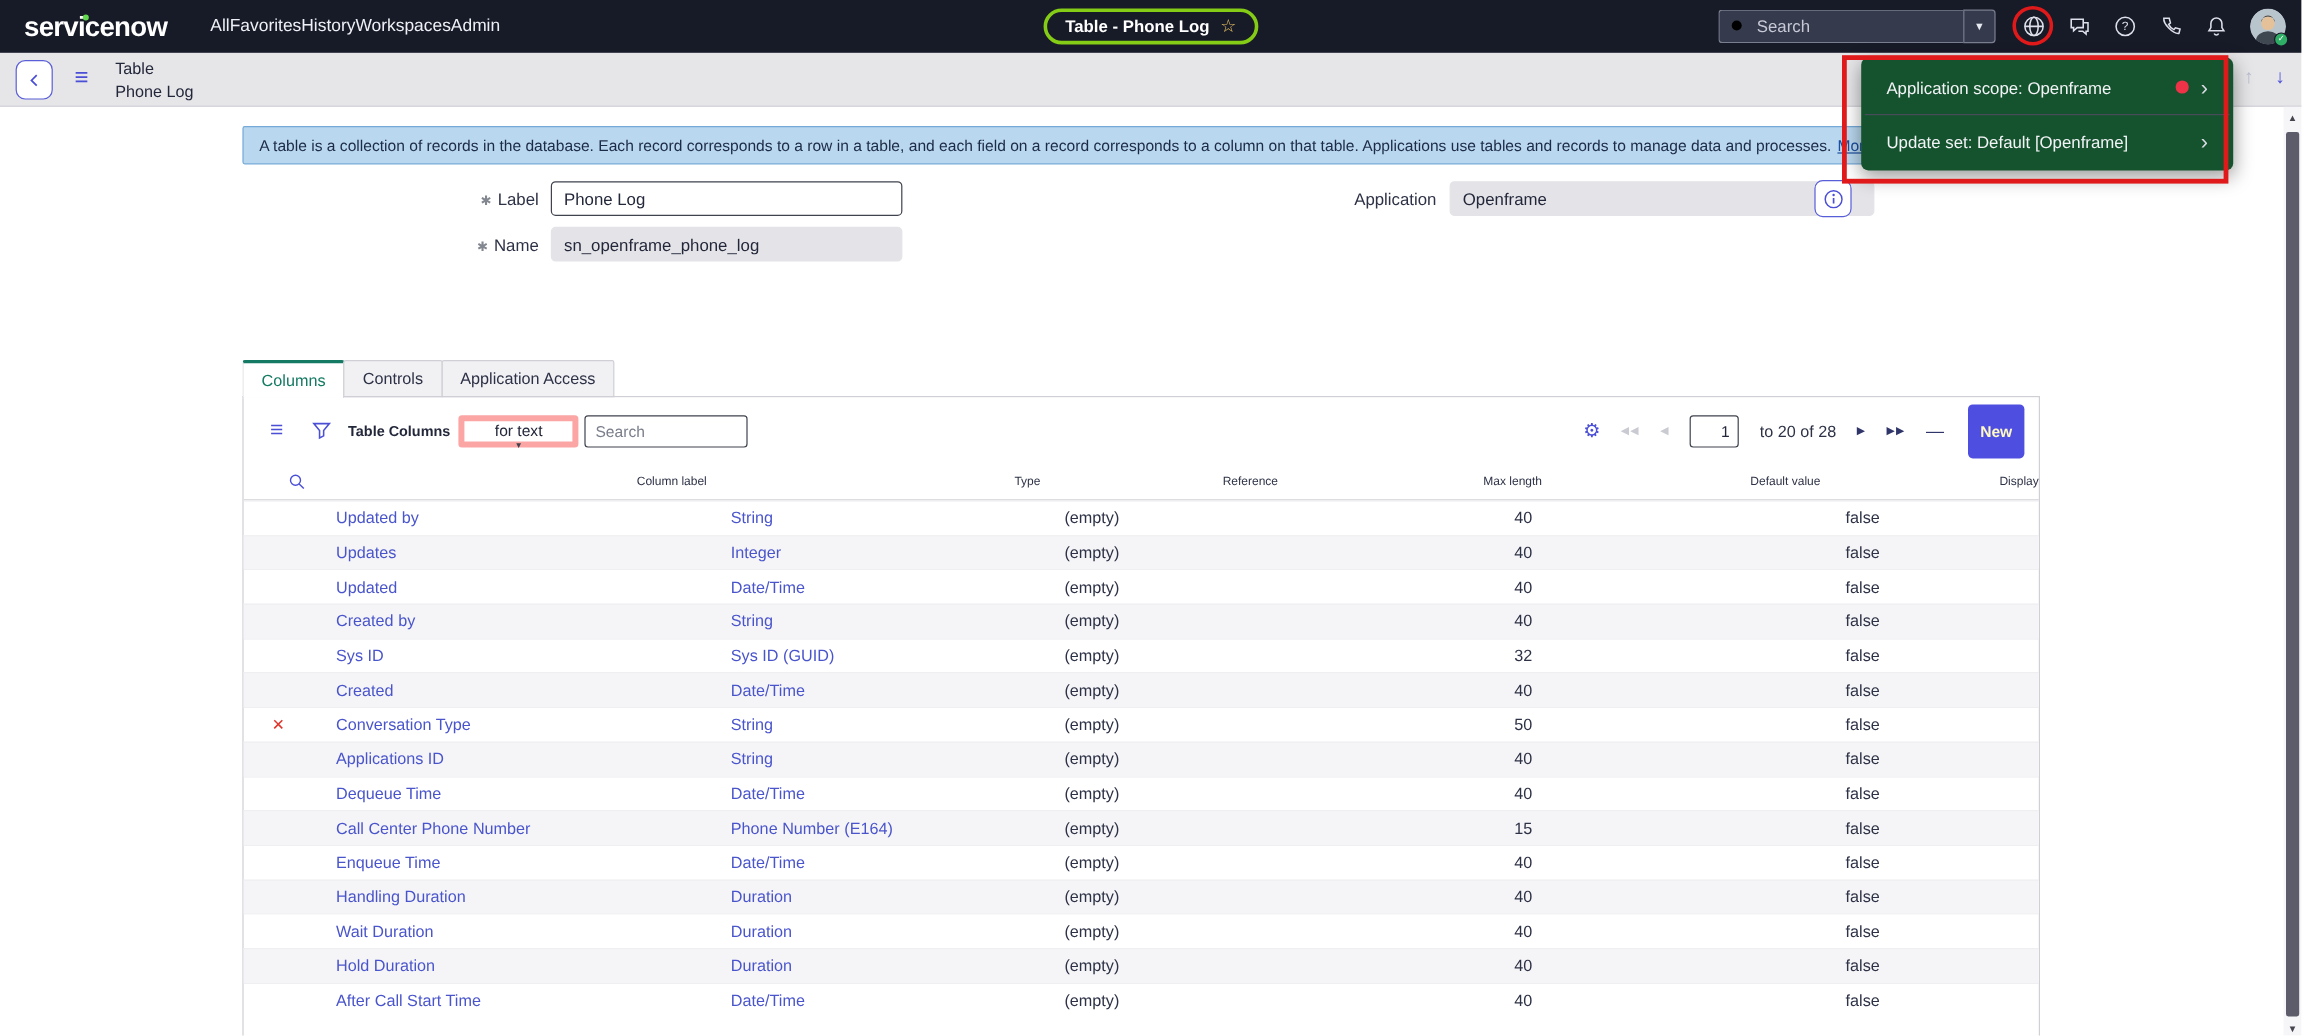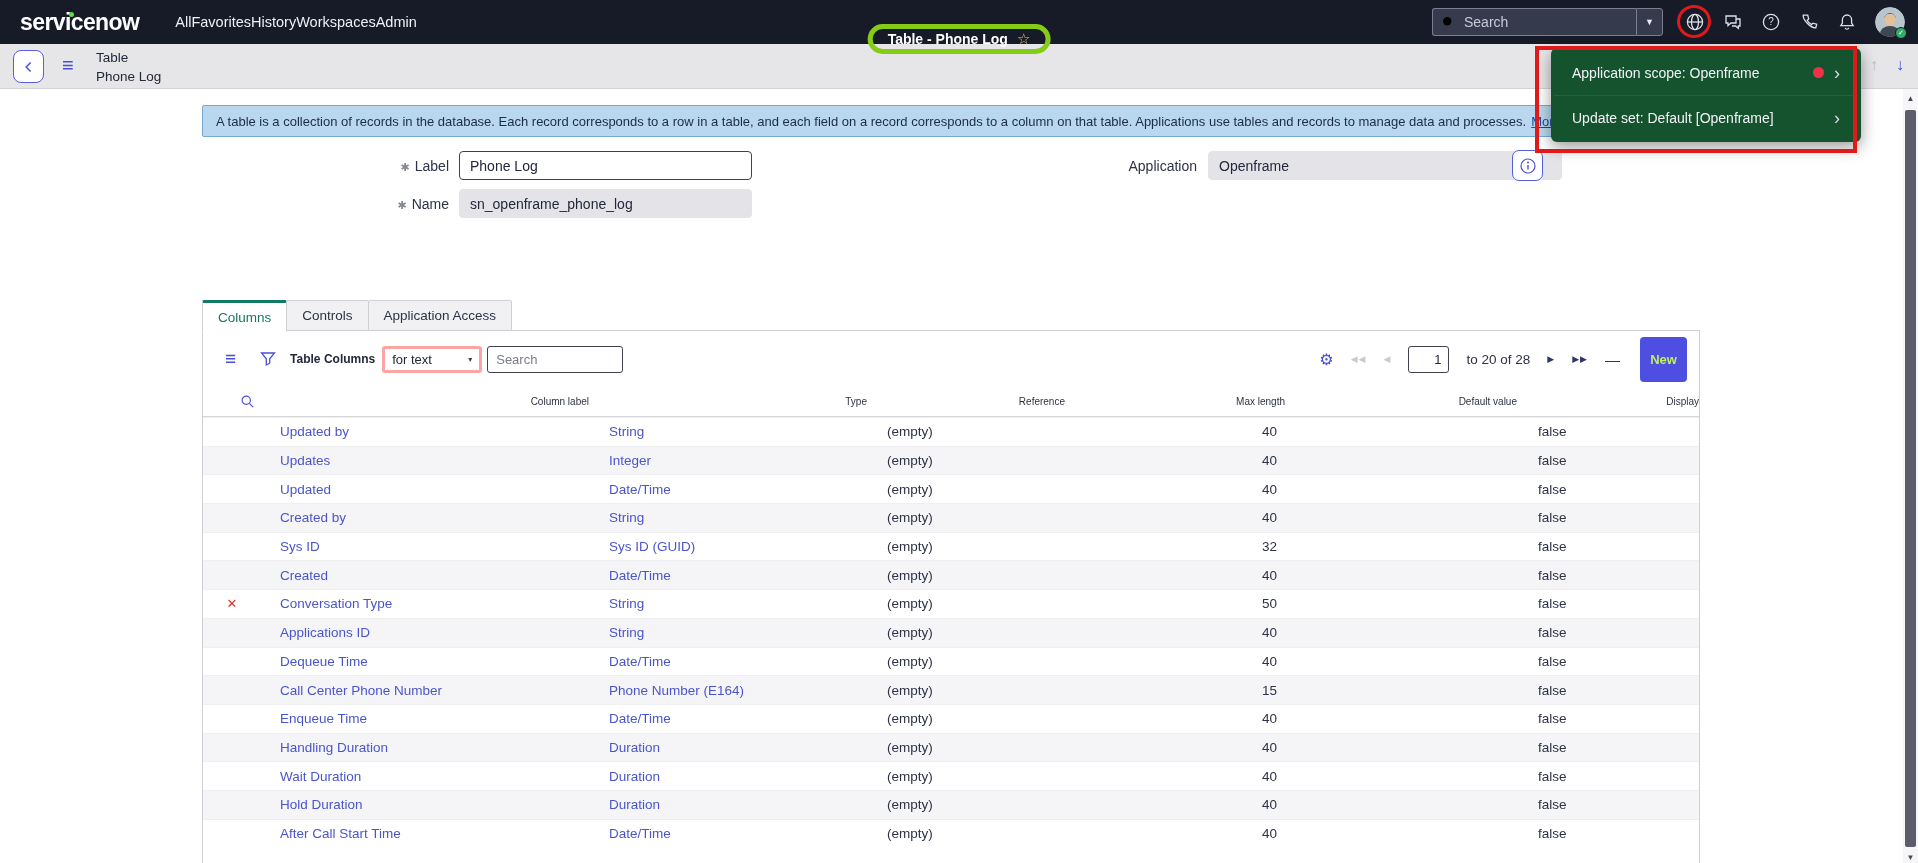--- a/index.html
+++ b/index.html
@@ -5,21 +5,21 @@
   * { margin:0; padding:0; box-sizing:border-box; }
   html,body { width:1918px; height:863px; overflow:hidden; }
   body { position:relative; font-family:"Liberation Sans", sans-serif; background:#fff; color:#2e3246; }
 
   
   .nav { position:absolute; left:0; top:0; width:1918px; height:44px; background:#171a27; display:flex; align-items:center; z-index:10; }
   .logo { margin-left:20px; font-size:23px; font-weight:bold; color:#fff; letter-spacing:-0.6px; position:relative; }
   .logo .idot { position:absolute; left:49px; top:3px; width:5px; height:5px; border-radius:50%; background:#62d84e; }
   .nav-menu { display:flex; margin-left:36px; font-size:14.5px; color:#eef0f5; }
   .nav-menu span { cursor:default; }
-  .pill { position:absolute; left:50%; transform:translateX(-50%); top:7px; height:30px; border:5px solid #84cc16; border-radius:16px; padding:0 15px; font-size:14px; font-weight:bold; color:#fff; display:flex; gap:9px; align-items:center;margin-top:17px; }
+  .pill { position:absolute; left:50%; transform:translateX(-50%); top:7px; height:30px; border:3px solid #84cc16; border-radius:16px; padding:0 15px; font-size:14px; font-weight:bold; color:#fff; display:flex; gap:9px; align-items:center; }
   .pill .star { color:#e9c162; font-size:15px; font-weight:normal; }
   .nav-right { position:absolute; right:13px; top:0; height:44px; display:flex; align-items:center; gap:18px; }
   .nav-search-group { display:flex; margin-right:4px; }
   .nav-search { width:204px; height:28px; background:#353b4d; border:1px solid #7a7f90; border-right:none; border-radius:3px 0 0 3px; display:flex; align-items:center; padding:0 8px; gap:8px; color:#c7cad6; font-size:14px; }
   .nav-search-caret { width:27px; height:28px; background:#353b4d; border:1px solid #7a7f90; border-radius:0 3px 3px 0; display:flex; align-items:center; justify-content:center; color:#e8eaf2; font-size:9px; }
   .nav-icon { width:20px; height:20px; display:flex; align-items:center; justify-content:center; position:relative; }
   .nav-icon svg { stroke:#dde0ea; fill:none; stroke-width:1.3; }
   .red-circle { position:absolute; left:-8px; top:-7px; width:34px; height:33px; border:3px solid #e01a1a; border-radius:50%; z-index:40; pointer-events:none; }
   .avatar-wrap { position:relative; width:30px; height:30px; }
   .avatar-wrap svg { border-radius:50%; }
@@ -49,33 +49,33 @@
   .tabs { position:absolute; left:202px; top:300px; display:flex; height:31px; z-index:3; }
   .tab { padding:0 15px; display:flex; align-items:center; font-size:13.5px; background:#f1f1f4; border:1px solid #cfcfd6; color:#2e3246; border-radius:2px 2px 0 0; margin-right:-1px; }
   .tab.active { background:#fff; color:#147a63; border-top:3px solid #147a63; border-bottom:1px solid #fff; height:32px; }
 
   
   .card { position:absolute; left:202px; top:330px; width:1498px; height:600px; border:1px solid #cfcfd6; background:#fff; }
   .toolbar { height:56px; display:flex; align-items:center; padding:0 12px; }
   .tb-burger { color:#4b4fd6; font-size:19px; margin:0 12px 0 10px; }
   .tb-filter { margin:0 14px 0 12px; display:flex; }
   .tb-title { font-size:12px; font-weight:bold; color:#23273a; margin-right:7px; }
-  .tb-select { width:100px; height:27px; border:3px solid #fca5a5; border-radius:3px; font-size:13px; color:#23273a; display:flex; align-items:center; padding:0 7px; justify-content:space-between; background:#fff; }
+  .tb-select { width:100px; height:27px; border:5px solid #fca5a5; border-radius:3px; font-size:13px; color:#23273a; display:flex; align-items:center; padding:0 7px; justify-content:space-between; background:#fff;flex-direction:column; }
   .tb-select .caret { font-size:8px; color:#3f434e; }
   .tb-search { margin-left:5px; width:136px; height:27px; border:1px solid #3f434e; border-radius:3px; font-size:13px; padding:0 8px; font-family:"Liberation Sans",sans-serif; }
   .tb-search::placeholder, .nav-search input::placeholder { color:#7a7e8a; }
   .tb-right { margin-left:auto; display:flex; align-items:center; gap:17px; }
   .gear { color:#4b4fd6; font-size:16px; }
   .pg-arrow { font-size:9px; letter-spacing:1px; }
   .pg-disabled { color:#c9cad2; }
   .pg-enabled { color:#2f3568; }
   .pg-input { width:41px; height:27px; border:1px solid #3f434e; border-radius:3px; font-size:13px; text-align:right; padding:0 7px; font-family:"Liberation Sans",sans-serif; color:#23273a; }
   .pg-range { font-size:13.5px; color:#2e3246; }
   .pg-minus { color:#2f3568; font-size:15px; }
-  .new-btn { width:47px; height:45px; background:#4e4ee0; color:#bef264; border:none; border-radius:4px; font-size:13px; font-weight:bold; font-family:"Liberation Sans",sans-serif; margin-left:3px; }
+  .new-btn { width:47px; height:45px; background:#4e4ee0; color:#fef9c3; border:none; border-radius:4px; font-size:13px; font-weight:bold; font-family:"Liberation Sans",sans-serif; margin-left:3px; }
 
   .dict-bar { height:26px; background:#f6f6f8; border-top:1px solid #e3e3e7; border-bottom:1px solid #e3e3e7; display:flex; align-items:center; padding-left:8px; font-size:13px; color:#2e3246; }
   .grid-cols { display:grid; grid-template-columns:58px 328px 278px 198px 220px 232px 1fr; align-items:center; }
   .thead { height:30px; border-bottom:1px solid #d5d5da; font-size:10px; color:#2e3246;text-align:right; }
   .thead .hcell { padding-left:20px; }
   .thead .h-first { padding:0; justify-self:end; margin-right:6px; display:flex; }
   .trow { height:28.7px; font-size:13.5px; border-top:1px solid #efeff2; }
   .trow.alt { background:#f5f5f7; }
   .c-flag { text-align:center; color:#e0352c; font-size:13px; }
   .c-link { color:#4a55cc; padding-left:20px; cursor:pointer; }

